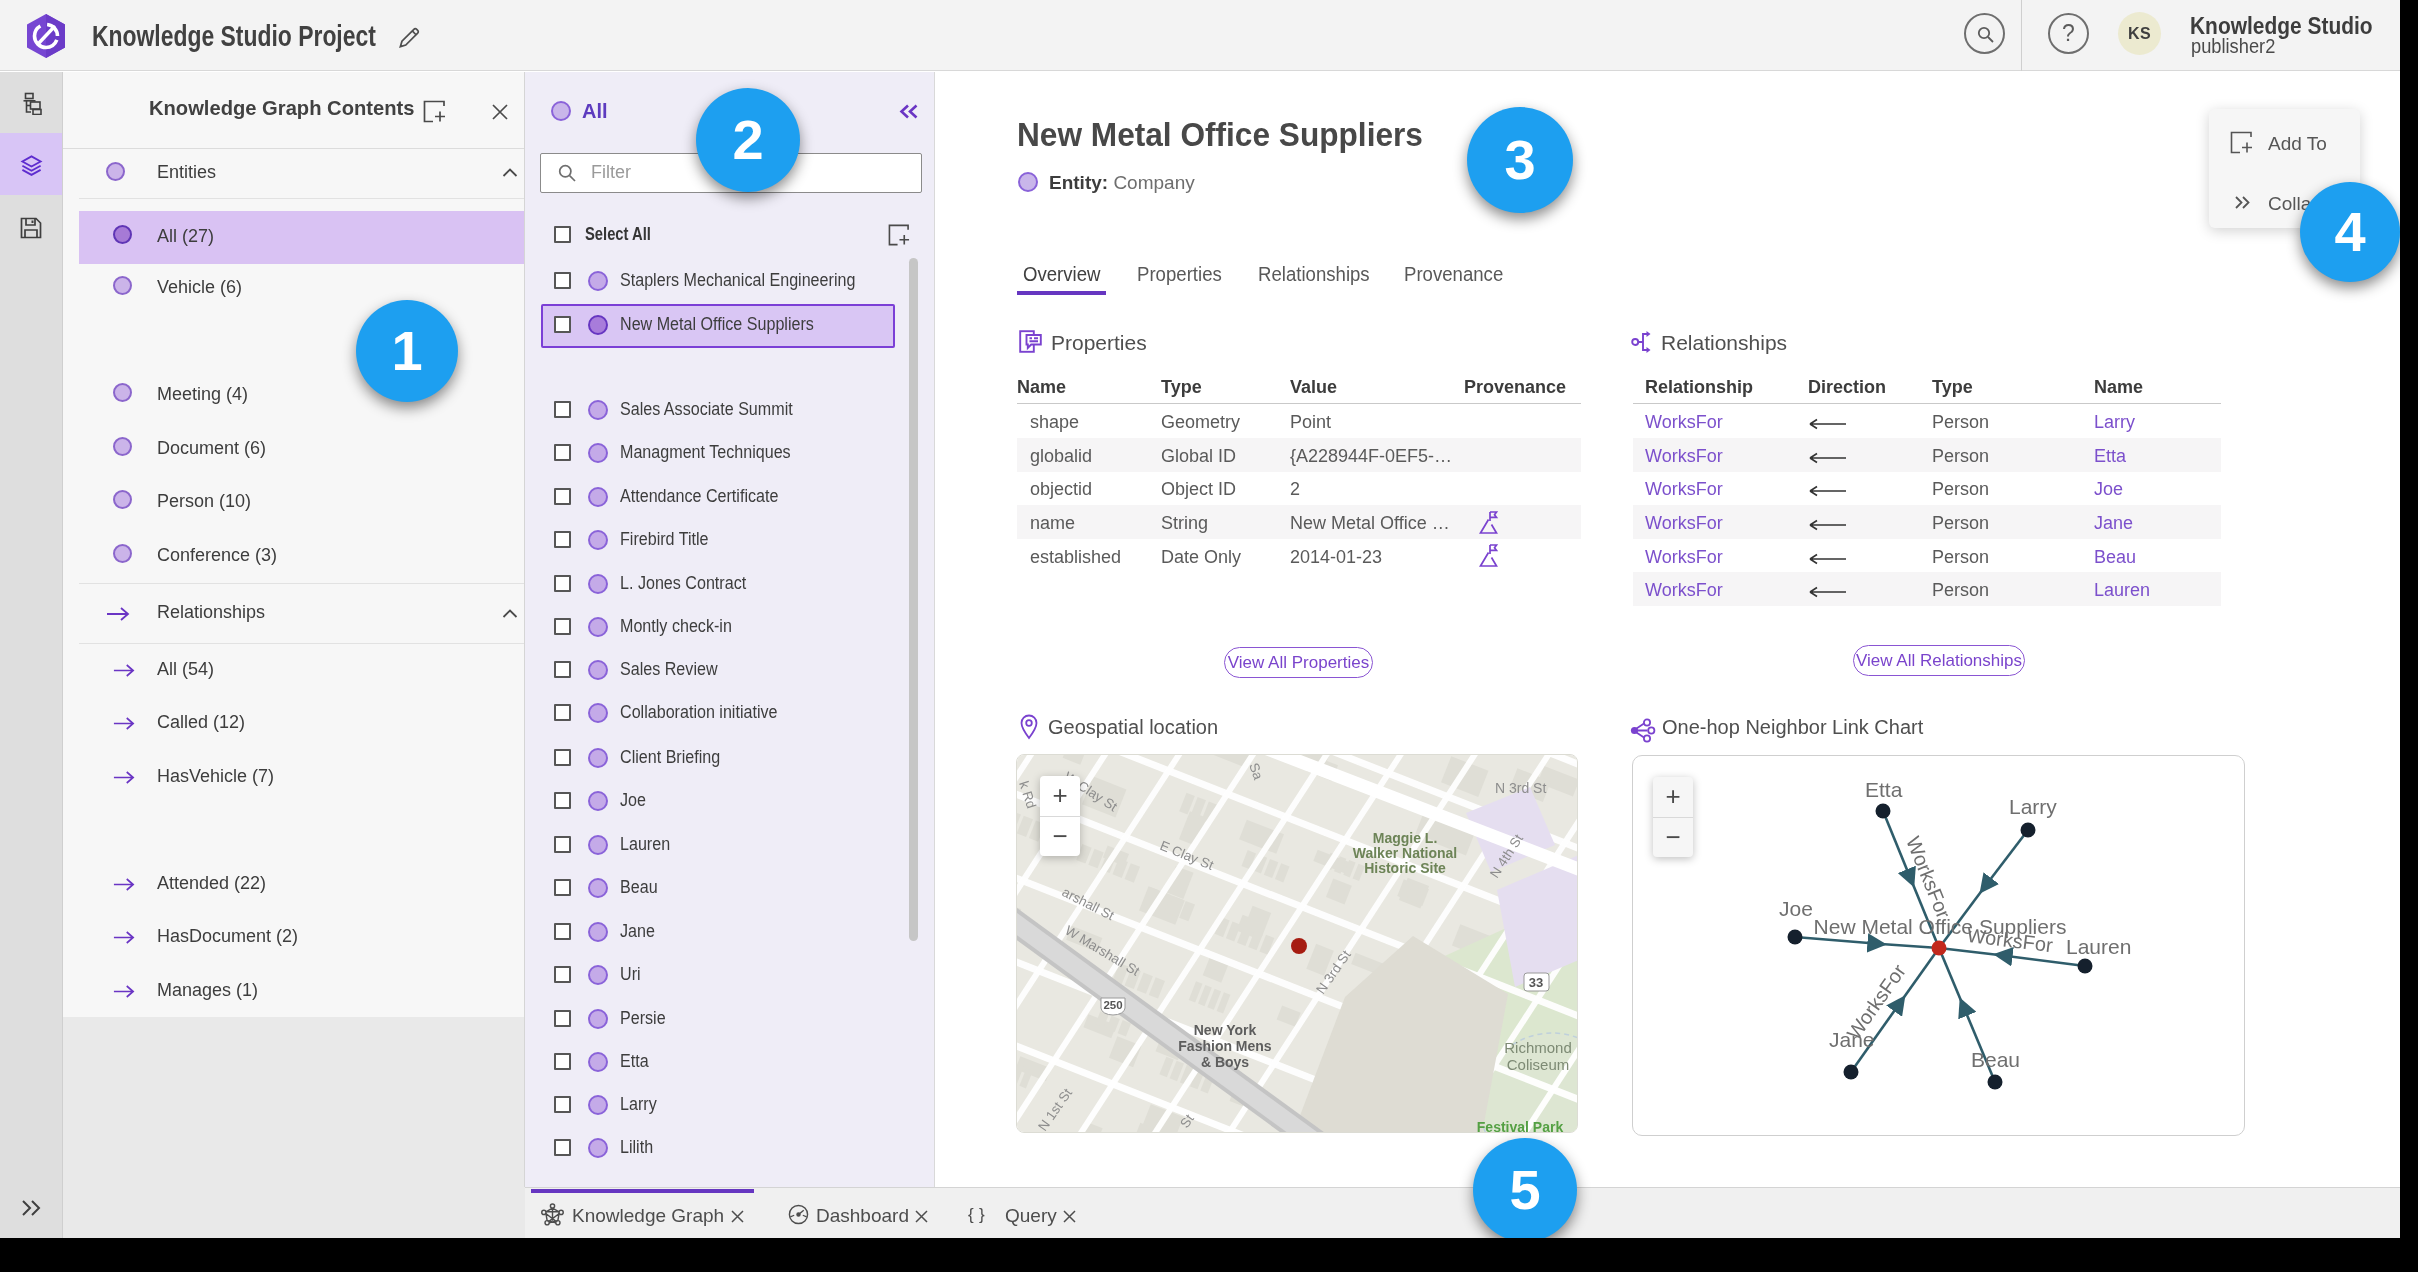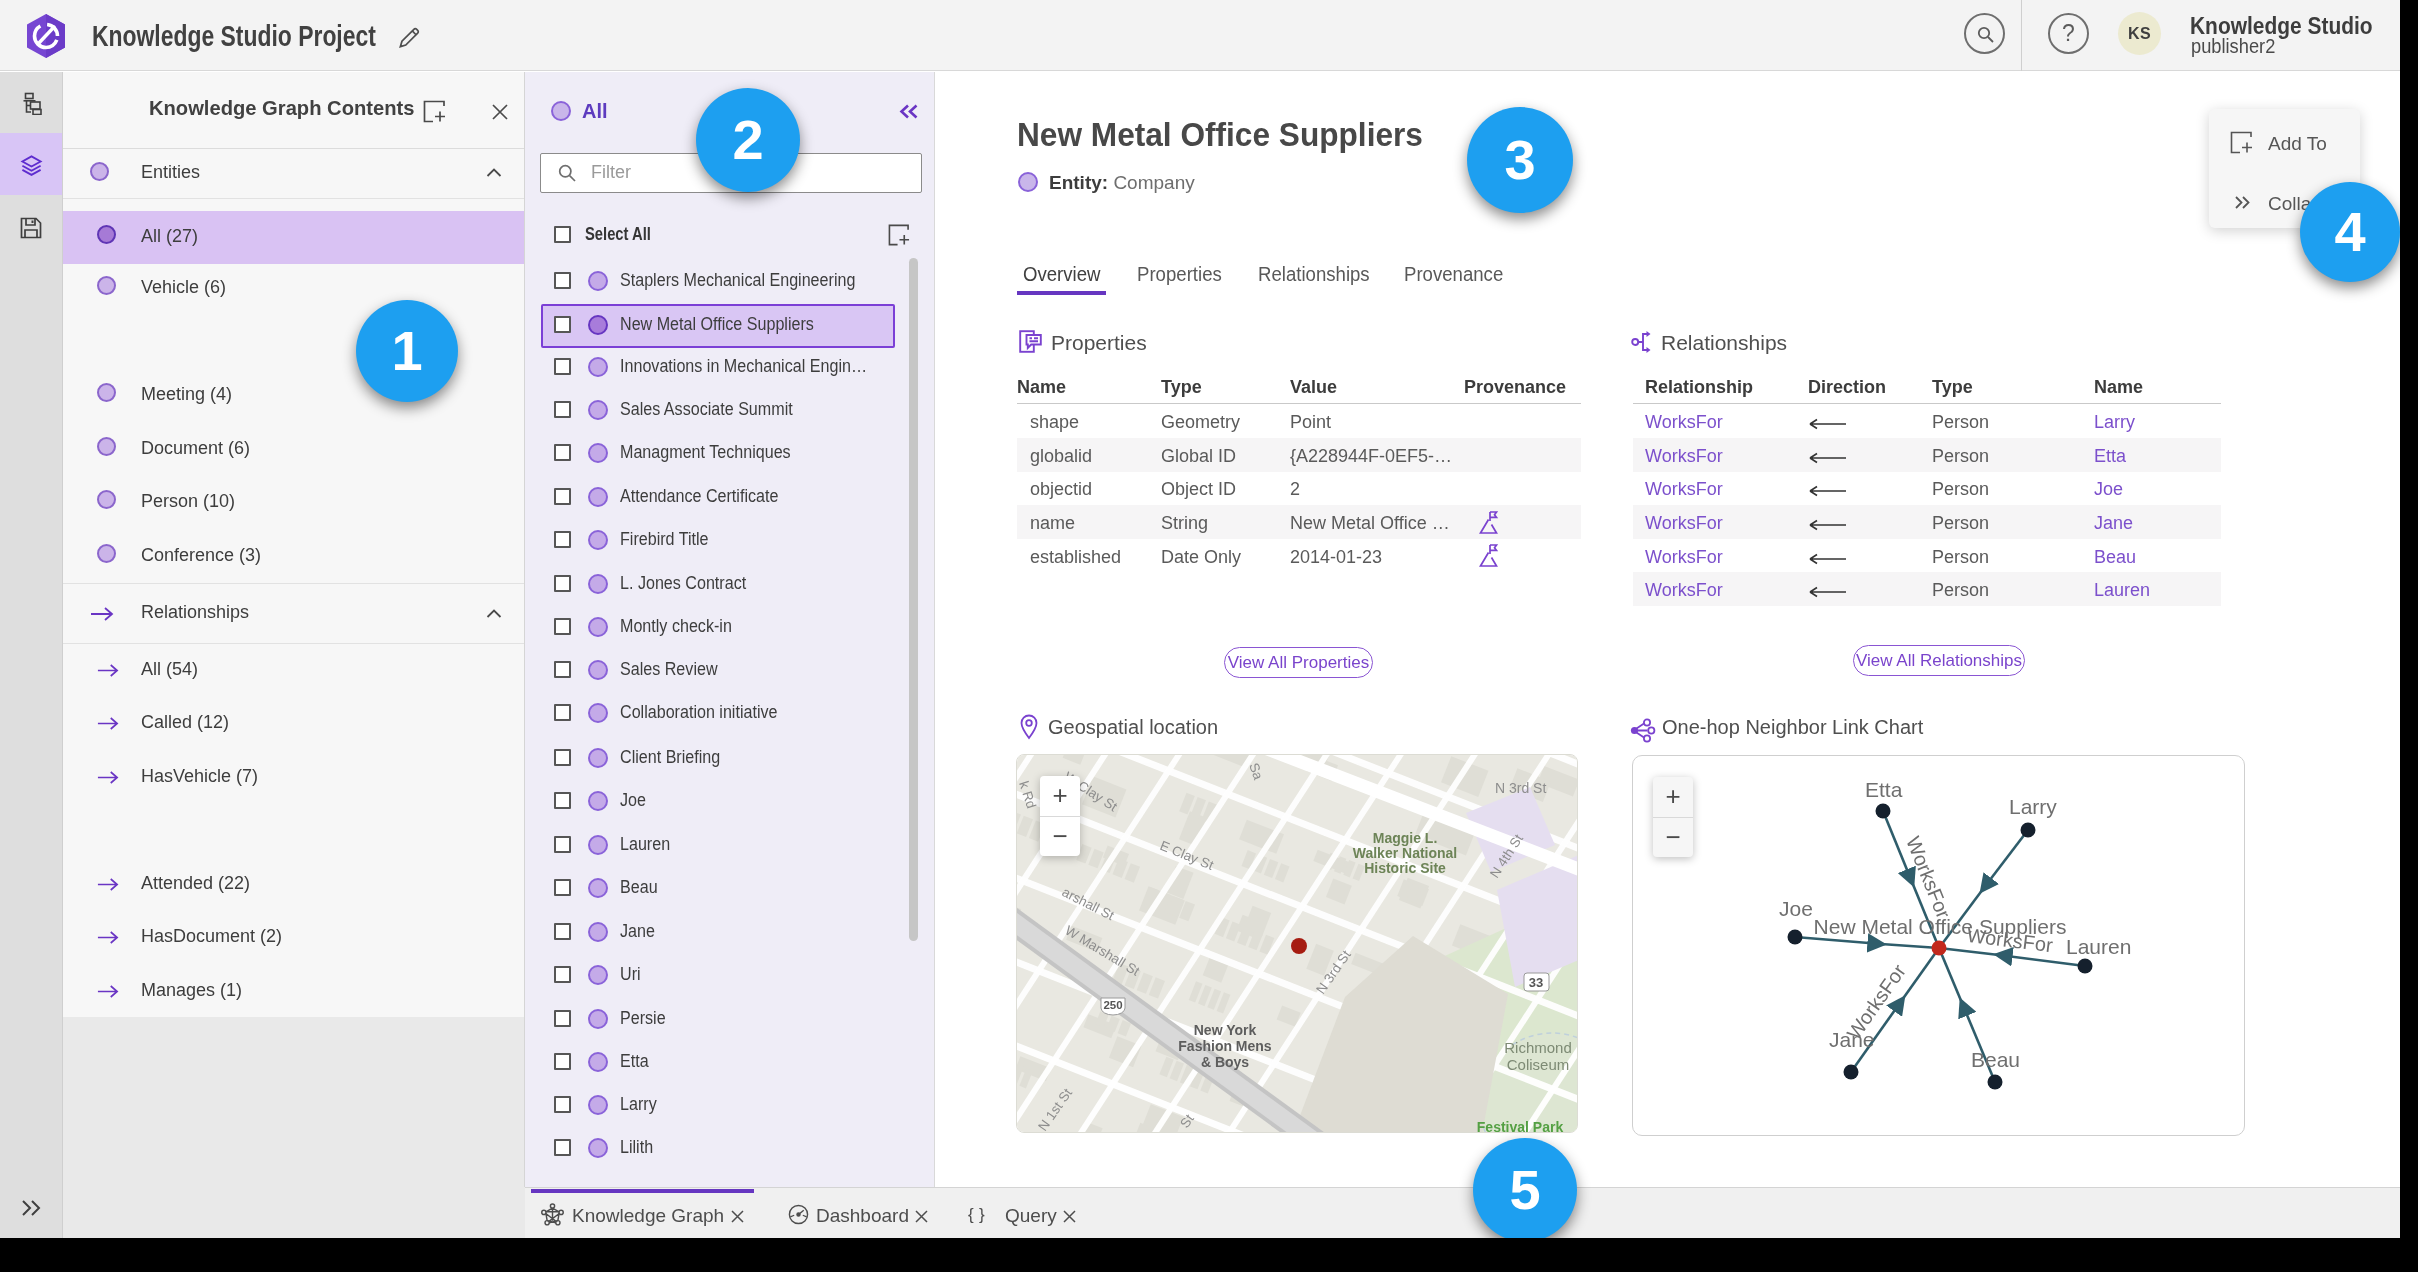--- a/index.html
+++ b/index.html
@@ -14,21 +14,21 @@
 #avatar { position:absolute; left:2118px; top:12px; width:43px; height:43px; border-radius:50%; background:#ecead0; color:#3f3f3f; font-size:16px; font-weight:bold; text-align:center; line-height:43px; letter-spacing:0.5px;}
 #uname { position:absolute; left:2190px; top:13px; font-size:23px; font-weight:bold; color:#3d3d3d; transform:scaleX(.91); transform-origin:0 0;}
 #uname2 { position:absolute; left:2191px; top:34px; font-size:21px; color:#4a4a4a; transform:scaleX(.87); transform-origin:0 0;}
 
 #strip { position:absolute; left:0; top:72px; width:62px; height:1166px; background:#dedede; }
 #strip .sel { position:absolute; left:0; top:61px; width:62px; height:62px; background:#d8c5f6; }
 
 #p1 { position:absolute; left:62px; top:72px; width:462px; height:1166px; background:#f7f7f7; border-left:1px solid #cfcfcf; }
 #p1hdr { position:absolute; left:0; top:0; width:462px; height:77px; border-bottom:1px solid #dcdcdc; }
 #p1hdr .t { position:absolute; left:86px; top:24px; font-size:21px; font-weight:bold; color:#414141; transform:scaleX(.96); transform-origin:0 0; white-space:nowrap;}
-.row1 { position:absolute; left:0; width:508px; height:53px; }
+.row1 { position:absolute; left:16px; width:508px; height:53px; }
 .tok { position:absolute; width:19px; height:19px; border-radius:50%; background:#cbb4e9; border:2px solid #8b66cc; }
 .tokd { background:#a67ad6; border-color:#5f35b5; }
 .lbl1 { position:absolute; left:78px; font-size:18px; color:#3d3d3d; }
 #p1 .hl { background:#d9c2f3; }
 #p1gray { position:absolute; left:0; top:945px; width:462px; height:221px; background:#e9e9e9; }
 
 #p2 { position:absolute; left:524px; top:72px; width:411px; height:1115px; background:#efedf7; border-left:1px solid #d5d5d5; border-right:1px solid #d9d9d9;}
 #filterbox { position:absolute; left:15px; top:81px; width:382px; height:40px; background:#fff; border:1.5px solid #8b8b8b; border-radius:2px; }
 .cb { position:absolute; width:17px; height:17px; background:#fff; border:2px solid #565656; border-radius:1px; }
 .tok2 { position:absolute; width:20px; height:20px; border-radius:50%; background:#c4aae8; border:2px solid #8a63d9; }
@@ -220,25 +220,20 @@
     <div id="selrow"></div>
     <div class="item2" style="top:188px">
         <span class="cb" style="left:29px;top:12px"></span>
         <span class="tok2" style="left:63px;top:11px"></span>
         <span class="lbl2">Staplers Mechanical Engineering</span>
       </div>
     <div class="item2" style="top:232px">
         <span class="cb" style="left:29px;top:12px"></span>
         <span class="tok2" style="left:63px;top:11px;background:#a87cdb;border-color:#6636c1"></span>
         <span class="lbl2">New Metal Office Suppliers</span>
-      </div>
-    <div class="item2" style="top:274px">
-        <span class="cb" style="left:29px;top:12px"></span>
-        <span class="tok2" style="left:63px;top:11px"></span>
-        <span class="lbl2">Innovations in Mechanical Engin…</span>
       </div>
     <div class="item2" style="top:317px">
         <span class="cb" style="left:29px;top:12px"></span>
         <span class="tok2" style="left:63px;top:11px"></span>
         <span class="lbl2">Sales Associate Summit</span>
       </div>
     <div class="item2" style="top:360px">
         <span class="cb" style="left:29px;top:12px"></span>
         <span class="tok2" style="left:63px;top:11px"></span>
         <span class="lbl2">Managment Techniques</span>

